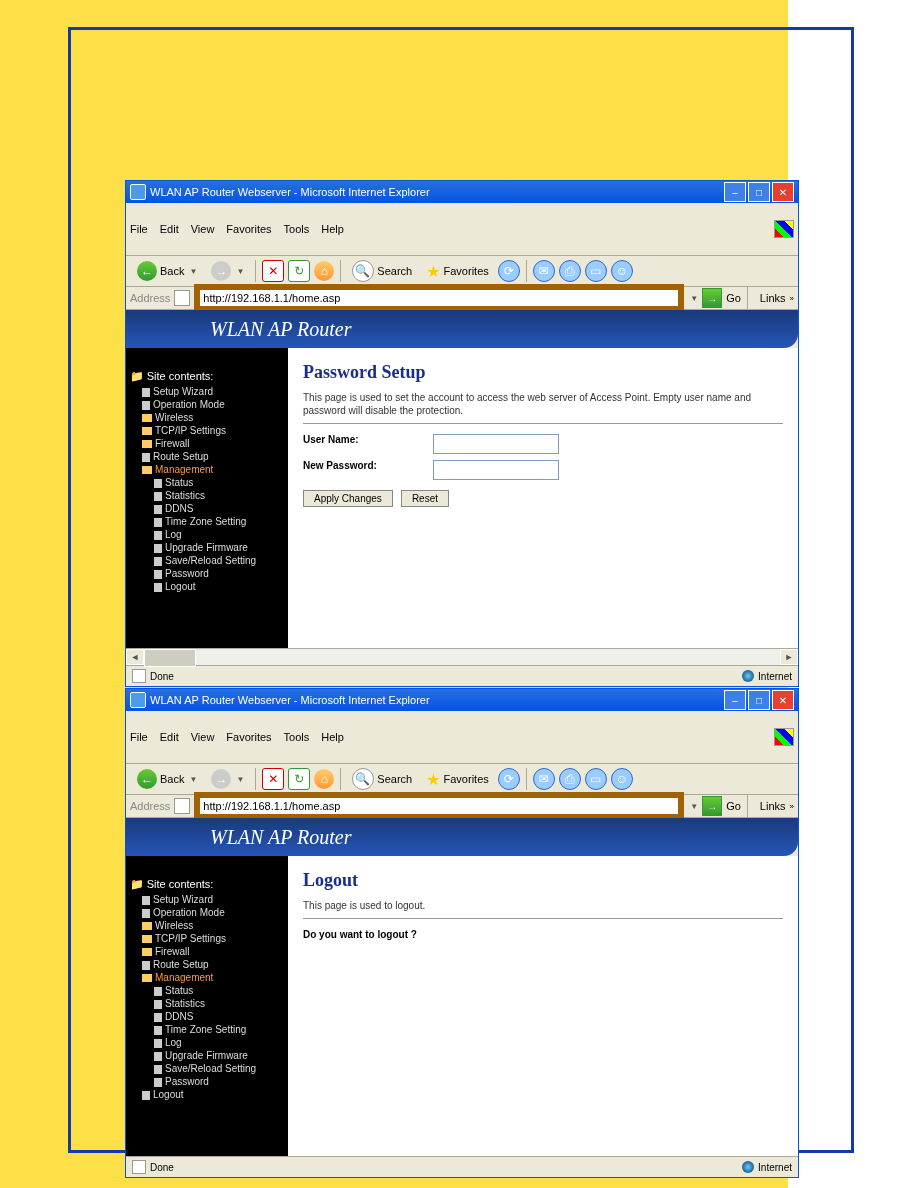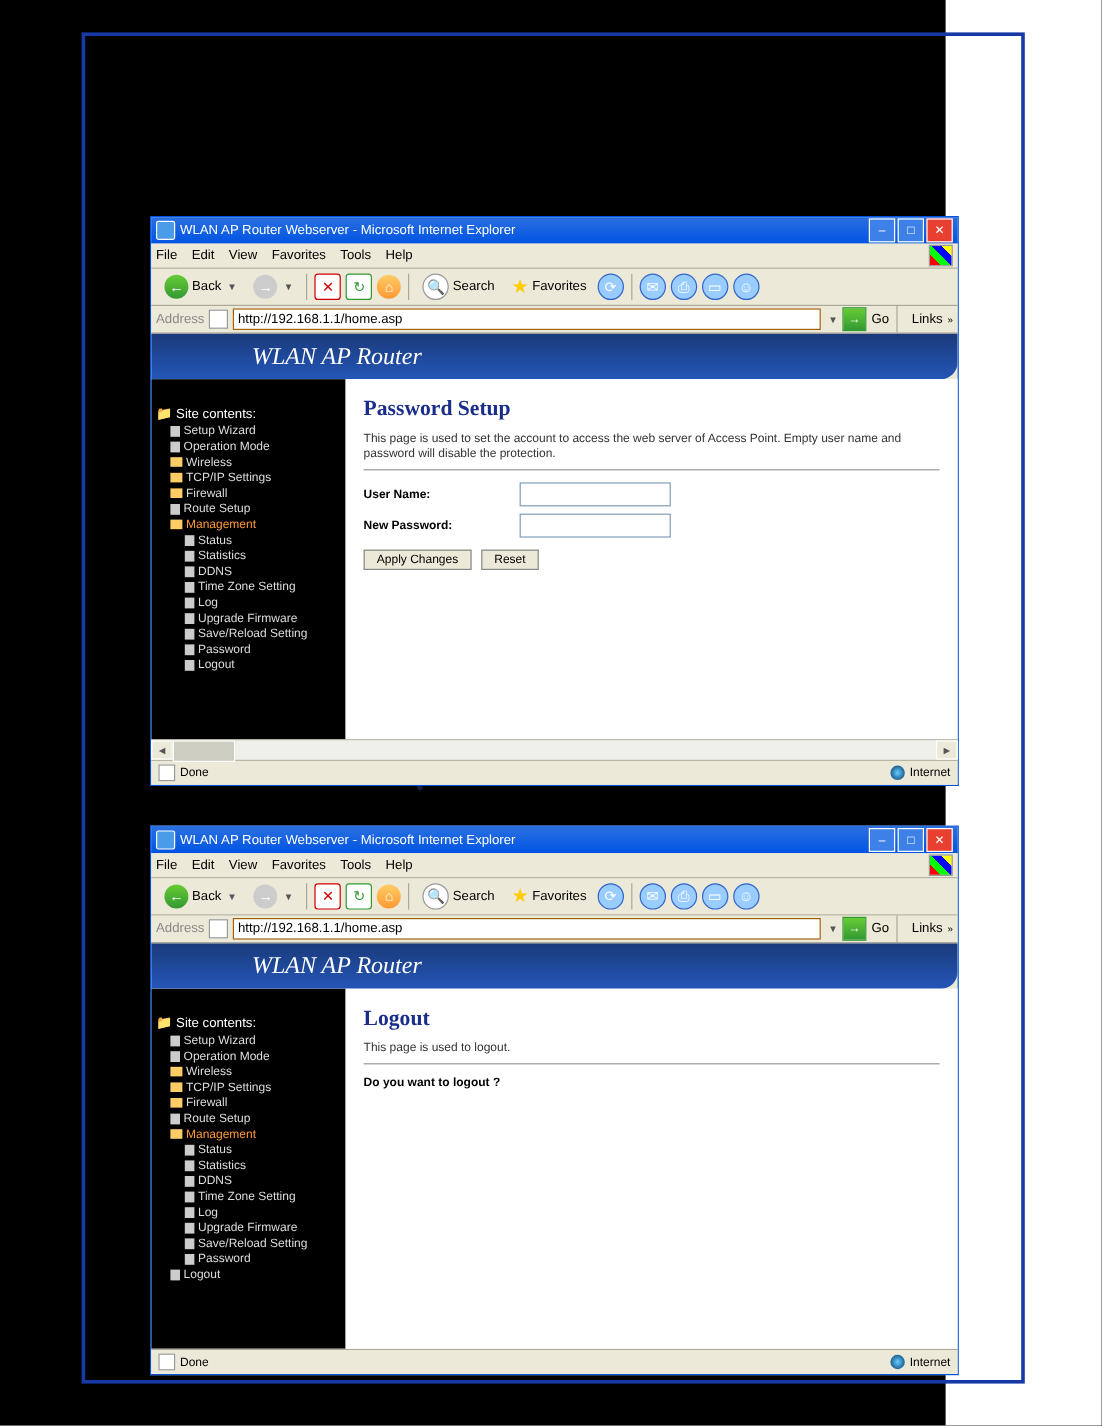--- a/index.html
+++ b/index.html
@@ -1,43 +1,43 @@
 <!DOCTYPE html>
 <html><head>
 <meta charset="utf-8">
 <style>
 body{margin:0;background:#fff;font-family:Tahoma,Arial,sans-serif;font-size:11px}
-.page{width:788px;height:1188px;position:relative;background:#000000}
+.page{width:788px;height:1188px;position:relative;background:#fde047}
 .frame{position:absolute;left:68px;top:27px;width:780px;height:1120px;border:3px solid #1639a8}
 .shot{position:absolute;width:672px;border:1px solid #0054e3;background:#ece9d8}
 .shot1{left:54px;top:150px}.shot2{left:54px;top:658px}
 .titlebar{height:22px;background:linear-gradient(#2a6fe0,#0054e3);display:flex;align-items:center;color:#fff;font-size:11px;padding:0 4px}
 .titlebar .ie{width:14px;height:14px;background:#4a9be8;border:1px solid #fff;border-radius:2px;margin-right:4px}
 .titlebar .t{flex:1}
 .winbtn{width:20px;height:18px;margin-left:2px;border:1px solid #fff;display:flex;align-items:center;justify-content:center;font-size:10px;color:#fff}
 .winmin,.winmax{background:#3d81e8}.winclose{background:#e84030}
-.menubar{height:20px;background:#ece9d8;display:flex;align-items:center;padding:0 4px;border-bottom:1px solid #aca899}
+.menubar{height:20px;background:#ece9d8;display:flex;align-items:center;padding:16px 4px;border-bottom:1px solid #aca899}
 .menubar span{margin-right:12px;color:#000}
 .menubar .winflag{margin-left:auto;width:18px;height:16px;background:linear-gradient(45deg,#f00 25%,#0f0 25% 50%,#00f 50% 75%,#ff0 75%);border:1px solid #999}
 .toolbar{height:30px;background:#ece9d8;display:flex;align-items:center;padding:0 6px;border-bottom:1px solid #aca899;gap:4px}
 .tbtn{display:flex;align-items:center;gap:3px;padding:2px 4px;border:1px solid transparent}
 .ico{width:20px;height:20px;border-radius:50%;display:flex;align-items:center;justify-content:center;font-size:12px;color:#fff}
 .ico-back{background:linear-gradient(#6c3,#393)}.ico-fwd{background:#ccc}
 .ico-stop{background:#fff;border:1px solid #c00;color:#c00;border-radius:3px}
 .ico-ref{background:#fff;border:1px solid #393;color:#393;border-radius:3px}
 .ico-home{background:linear-gradient(#fc6,#f93)}
 .ico-search{background:#fff;border:1px solid #999;color:#555}
 .ico-fav{color:#fc0;font-size:16px}
 .ico-g{background:#9cf;border:1px solid #36c}
 .sep{width:1px;height:22px;background:#aca899;margin:0 2px}
 .drop{font-size:8px;color:#555;margin-left:2px}
 .addrbar{height:22px;background:#ece9d8;display:flex;align-items:center;padding:0 4px;border-bottom:1px solid #aca899;gap:4px}
 .addrbar .lbl{color:#888}
 .addrbar .pgico{width:14px;height:14px;background:#fff;border:1px solid #999}
-.addrbar input{flex:1;height:16px;border:1px solid #a16207;font-size:11px;padding:0 3px}
+.addrbar input{flex:1;height:16px;border:6px solid #a16207;font-size:11px;padding:0 3px}
 .addrbar .gobtn{width:18px;height:18px;background:linear-gradient(#6c3,#393);border:1px solid #393;display:flex;align-items:center;justify-content:center;color:#fff;font-size:10px}
 .addrbar .go{font-size:11px}
 .addrbar .links{color:#000;margin-left:6px}
 .content{display:flex;height:300px;background:#fff}
 .banner{height:38px;background:linear-gradient(#1a3a7a,#2456b8);color:#fff;font-style:italic;font-family:'Times New Roman',serif;font-size:20px;display:flex;align-items:center;padding-left:84px;border-radius:0 0 14px 0}
 .webarea{flex:1;display:flex;flex-direction:column;overflow:hidden}
 .side{width:154px;background:#000;color:#fff;font-size:10px;padding:22px 4px 4px 4px;overflow:hidden}
 .side .hdr{color:#fff;font-size:11px;margin-bottom:2px}
 .side .it{padding:1px 0 1px 12px;color:#ddd;white-space:nowrap}
 .side .it2{padding:1px 0 1px 24px;color:#ddd;white-space:nowrap}
@@ -45,21 +45,21 @@
 .side .fico{display:inline-block;width:10px;height:8px;background:#fc6;margin-right:3px;vertical-align:middle}
 .side .pico{display:inline-block;width:8px;height:9px;background:#ccc;margin-right:3px;vertical-align:middle}
 .hscroll{height:16px;background:#ece9d8;border-top:1px solid #aca899;display:flex}
 .hscroll .arr{width:16px;background:#ece9d8;border:1px solid #fff;display:flex;align-items:center;justify-content:center;font-size:9px;color:#555}
 .hscroll .track{flex:1;background:#f0f0ea}
 .hscroll .thumb{width:50px;height:100%;background:#cdcdc1;border:1px solid #fff}
 .main{flex:1;padding:14px 15px;background:#fff;color:#000;position:relative}
 .main h2{color:#1a2d8a;font-family:'Times New Roman',serif;font-size:18px;font-weight:bold;margin:0 0 8px 0}
 .main .desc{font-size:10px;color:#333;margin-bottom:6px;line-height:1.3}
 .main hr{border:none;border-top:1px solid #999;margin:6px 0 10px 0}
-.frow{display:flex;align-items:center;margin-bottom:6px}
+.frow{display:flex;align-items:flex-start;margin-bottom:6px}
 .frow label{width:130px;font-size:10px;font-weight:bold}
 .frow input{width:120px;height:16px;border:1px solid #7f9db9}
 .btns{margin-top:10px}
 .btns button{font-size:10px;padding:2px 10px;background:#ece9d8;border:1px solid #888;margin-right:5px}
 .status{height:20px;background:#ece9d8;border-top:1px solid #aca899;display:flex;align-items:center;padding:0 6px;font-size:10px}
 .status .sico{width:12px;height:12px;background:#fff;border:1px solid #999;margin-right:4px}
 .status .r{margin-left:auto;display:flex;align-items:center;gap:4px}
 .status .net{width:12px;height:12px;border-radius:50%;background:radial-gradient(#6cf,#036)}
 .wm{position:absolute;font-size:46px;color:rgba(100,100,255,0.28);font-style:italic;transform:rotate(-38deg);pointer-events:none;left:230px;top:480px;font-family:Arial}
 </style>

